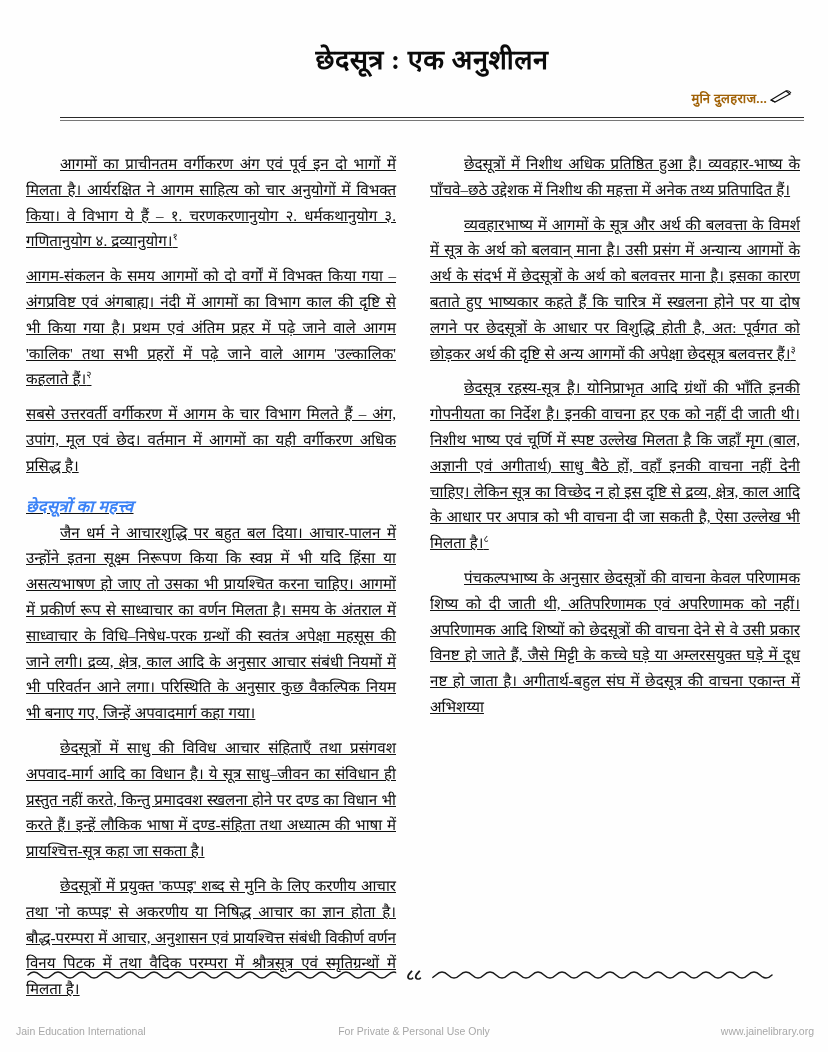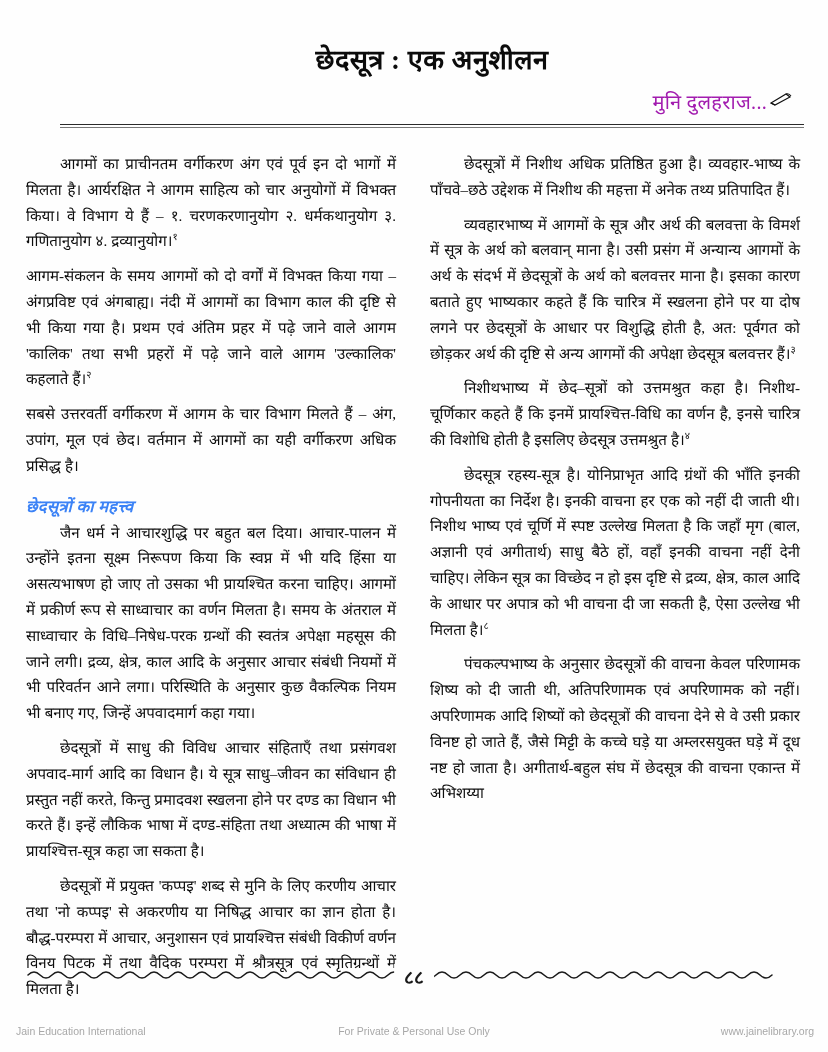--- a/index.html
+++ b/index.html
@@ -37,23 +37,23 @@
     line-height: 1.25;
     margin: 0;
   }
   .byline-row {
     display: flex;
     justify-content: flex-end;
     align-items: center;
     padding: 10px 36px 0 0;
   }
   .byline {
-    font-size: 20px;
-    font-weight: 400;
-    color: #a21caf;
+    font-size: 13px;
+    font-weight: 700;
+    color: #a16207;
     letter-spacing: 0.3px;
   }
   .quill-icon {
     display: inline-block;
     margin-left: 3px;
     vertical-align: middle;
   }
 
   .rule {
     margin: 9px 24px 0 24px;
@@ -69,20 +69,21 @@
     position: absolute;
     top: 152px;
     left: 26px;
     right: 26px;
     display: flex;
     gap: 34px;
   }
   .col {
     width: 370px;
     flex: 0 0 370px;
+    text-decoration: underline;
   }
   .col p {
     margin: 0 0 9px 0;
     font-size: 15.1px;
     line-height: 25.8px;
     text-align: justify;
     text-justify: inter-word;
     text-indent: 34px;
     color: #0d0d0d;
     word-spacing: 0.4px;
@@ -117,21 +118,21 @@
     justify-content: center;
   }
   .divider-svg { display: block; }
   .page-number {
     position: absolute;
     left: 50%;
     transform: translateX(-50%);
     top: 2px;
     background: #fefefe;
     padding: 0 10px;
-    font-size: 19px;
+    font-size: 15px;
     font-weight: 600;
     color: #1a1a1a;
   }
 
   
   .footer {
     position: absolute;
     left: 0;
     right: 0;
     top: 1016px;
@@ -182,21 +183,20 @@
       <p>जैन धर्म ने आचारशुद्धि पर बहुत बल दिया। आचार-पालन में उन्होंने इतना सूक्ष्म निरूपण किया कि स्वप्न में भी यदि हिंसा या असत्यभाषण हो जाए तो उसका भी प्रायश्चित करना चाहिए। आगमों में प्रकीर्ण रूप से साध्वाचार का वर्णन मिलता है। समय के अंतराल में साध्वाचार के विधि–निषेध-परक ग्रन्थों की स्वतंत्र अपेक्षा महसूस की जाने लगी। द्रव्य, क्षेत्र, काल आदि के अनुसार आचार संबंधी नियमों में भी परिवर्तन आने लगा। परिस्थिति के अनुसार कुछ वैकल्पिक नियम भी बनाए गए, जिन्हें अपवादमार्ग कहा गया।</p>
       <p>छेदसूत्रों में साधु की विविध आचार संहिताएँ तथा प्रसंगवश अपवाद-मार्ग आदि का विधान है। ये सूत्र साधु–जीवन का संविधान ही प्रस्तुत नहीं करते, किन्तु प्रमादवश स्खलना होने पर दण्ड का विधान भी करते हैं। इन्हें लौकिक भाषा में दण्ड-संहिता तथा अध्यात्म की भाषा में प्रायश्चित्त-सूत्र कहा जा सकता है।</p>
       <p>छेदसूत्रों में प्रयुक्त 'कप्पइ' शब्द से मुनि के लिए करणीय आचार तथा 'नो कप्पइ' से अकरणीय या निषिद्ध आचार का ज्ञान होता है। बौद्ध-परम्परा में आचार, अनुशासन एवं प्रायश्चित्त संबंधी विकीर्ण वर्णन विनय पिटक में तथा वैदिक परम्परा में श्रौत्रसूत्र एवं स्मृतिग्रन्थों में मिलता है।</p>
     </div>
 
     <div class="col">
       <p>छेदसूत्रों में निशीथ अधिक प्रतिष्ठित हुआ है। व्यवहार-भाष्य के पाँचवे–छठे उद्देशक में निशीथ की महत्ता में अनेक तथ्य प्रतिपादित हैं।</p>
 
       <p><span>व्यवहारभाष्य में आगमों के सूत्र और अर्थ की बलवत्ता के विमर्श में सूत्र के अर्थ को बलवान् माना है। उसी प्रसंग में अन्यान्य आगमों के अर्थ के संदर्भ में छेदसूत्रों के अर्थ को बलवत्तर माना है। इसका कारण बताते हुए भाष्यकार कहते हैं कि चारित्र में स्खलना होने पर या दोष लगने पर छेदसूत्रों के आधार पर विशुद्धि होती है, अत: पूर्वगत को छोड़कर अर्थ की दृष्टि से अन्य आगमों की अपेक्षा छेदसूत्र बलवत्तर हैं।</span><sup class="fn">३</sup></p>
 
-      <p><span>निशीथभाष्य में छेद–सूत्रों को उत्तमश्रुत कहा है। निशीथ-चूर्णिकार कहते हैं कि इनमें प्रायश्चित्त-विधि का वर्णन है, इनसे चारित्र की विशोधि होती है इसलिए छेदसूत्र उत्तमश्रुत है।</span><sup class="fn">४</sup></p>
 
 
       <p><span>छेदसूत्र रहस्य-सूत्र है। योनिप्राभृत आदि ग्रंथों की भाँति इनकी गोपनीयता का निर्देश है। इनकी वाचना हर एक को नहीं दी जाती थी। निशीथ भाष्य एवं चूर्णि में स्पष्ट उल्लेख मिलता है कि जहाँ मृग (बाल, अज्ञानी एवं अगीतार्थ) साधु बैठे हों, वहाँ इनकी वाचना नहीं देनी चाहिए। लेकिन सूत्र का विच्छेद न हो इस दृष्टि से द्रव्य, क्षेत्र, काल आदि के आधार पर अपात्र को भी वाचना दी जा सकती है, ऐसा उल्लेख भी मिलता है।</span><sup class="fn">८</sup></p>
 
       <p><span>पंचकल्पभाष्य के अनुसार छेदसूत्रों की वाचना केवल परिणामक शिष्य को दी जाती थी, अतिपरिणामक एवं अपरिणामक को नहीं। अपरिणामक आदि शिष्यों को छेदसूत्रों की वाचना देने से वे उसी प्रकार विनष्ट हो जाते हैं, जैसे मिट्टी के कच्चे घड़े या अम्लरसयुक्त घड़े में दूध नष्ट हो जाता है। अगीतार्थ-बहुल संघ में छेदसूत्र की वाचना एकान्त में अभिशय्या</span></p>
     </div>
   </div>
 
   <div class="divider-wrap">
     <svg class="divider-svg" width="776" height="16" viewBox="0 0 776 16" preserveAspectRatio="none" aria-hidden="true">

